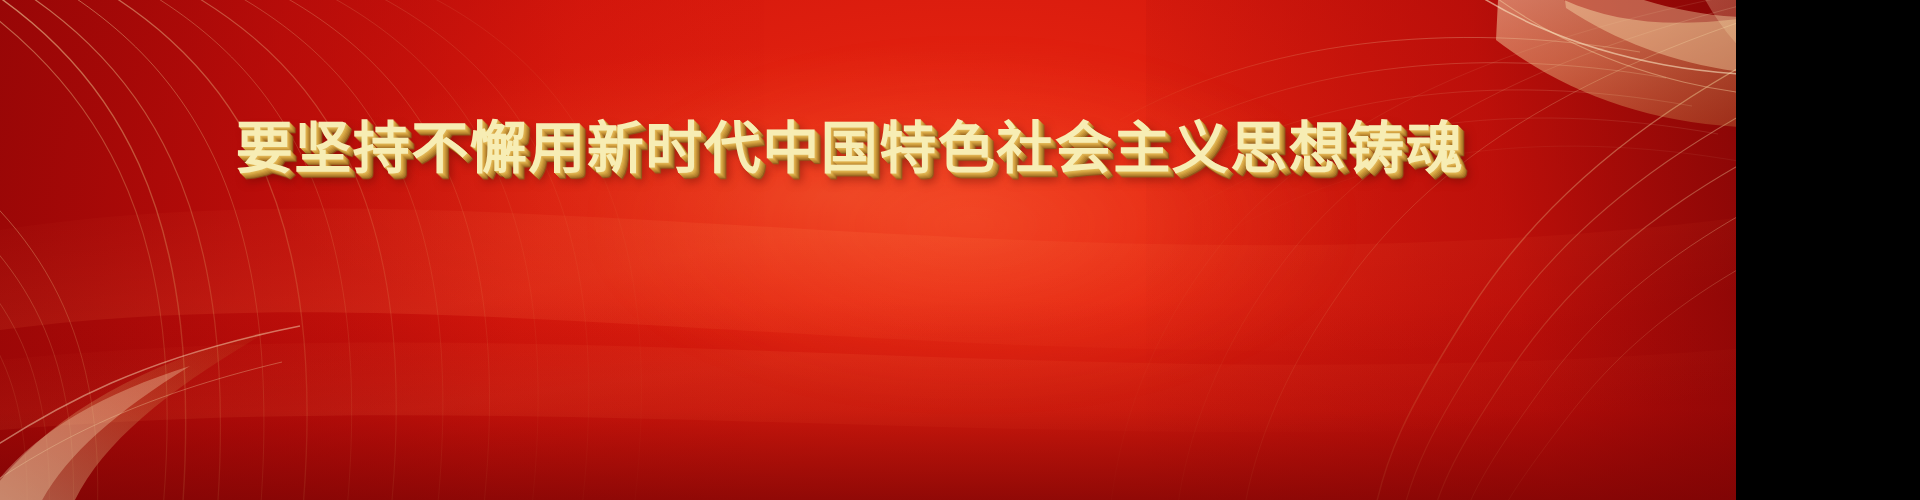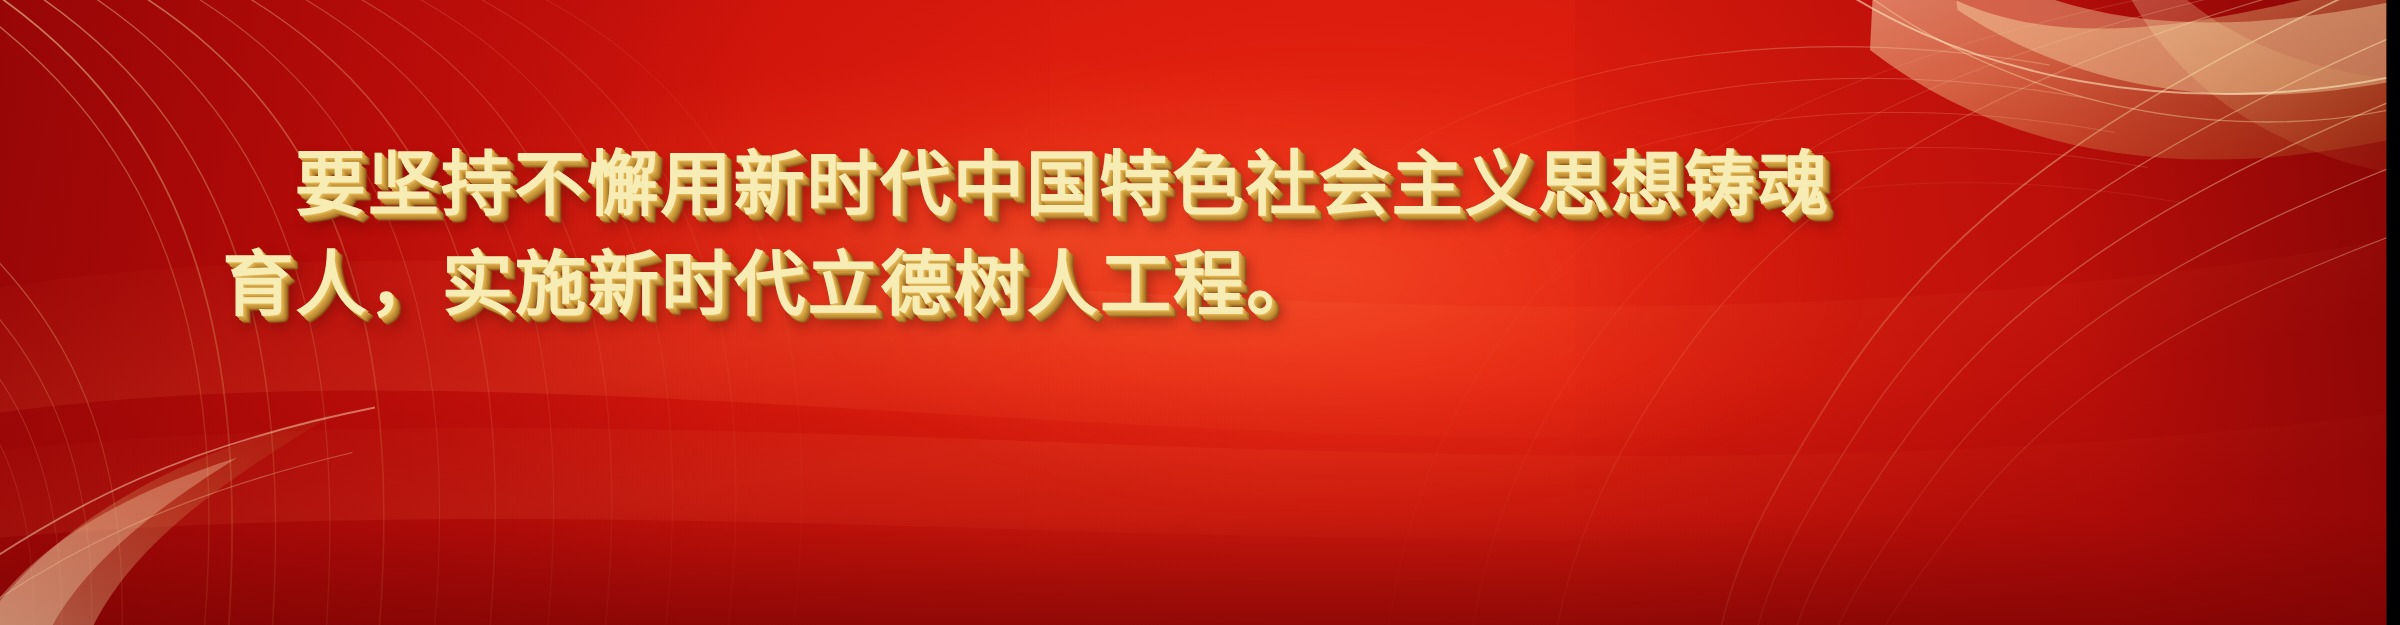--- a/index.html
+++ b/index.html
@@ -4,21 +4,21 @@
 <title>Banner</title>
 <style>
   html,body{margin:0;padding:0;background:#000;}
   body{
     font-family:"Liberation Sans","DejaVu Sans",sans-serif;
   }
 
   
   .banner{
     position:relative;
-    width:1909px;
+    width:1736px;
     height:500px;
     overflow:hidden;
     background:#b91c1c;
   }
 
   
   .bg-base{
     position:absolute; inset:0;
     background:
       radial-gradient(ellipse 1100px 620px at 56% 42%,
@@ -213,18 +213,17 @@
       </g>
 
       <ellipse cx="830" cy="195" rx="560" ry="150" fill="url(#gHalo)"></ellipse>
     </svg>
   </div>
 
   <div class="content">
 
     <div class="headline">
       <span class="ln ln1">要坚持不懈用新时代中国特色社会主义思想铸魂</span>
-      <span class="ln ln2">育人，实施新时代立德树人工程。</span>
     </div>
 
 
   </div>
 </div>
 
 </body></html>

